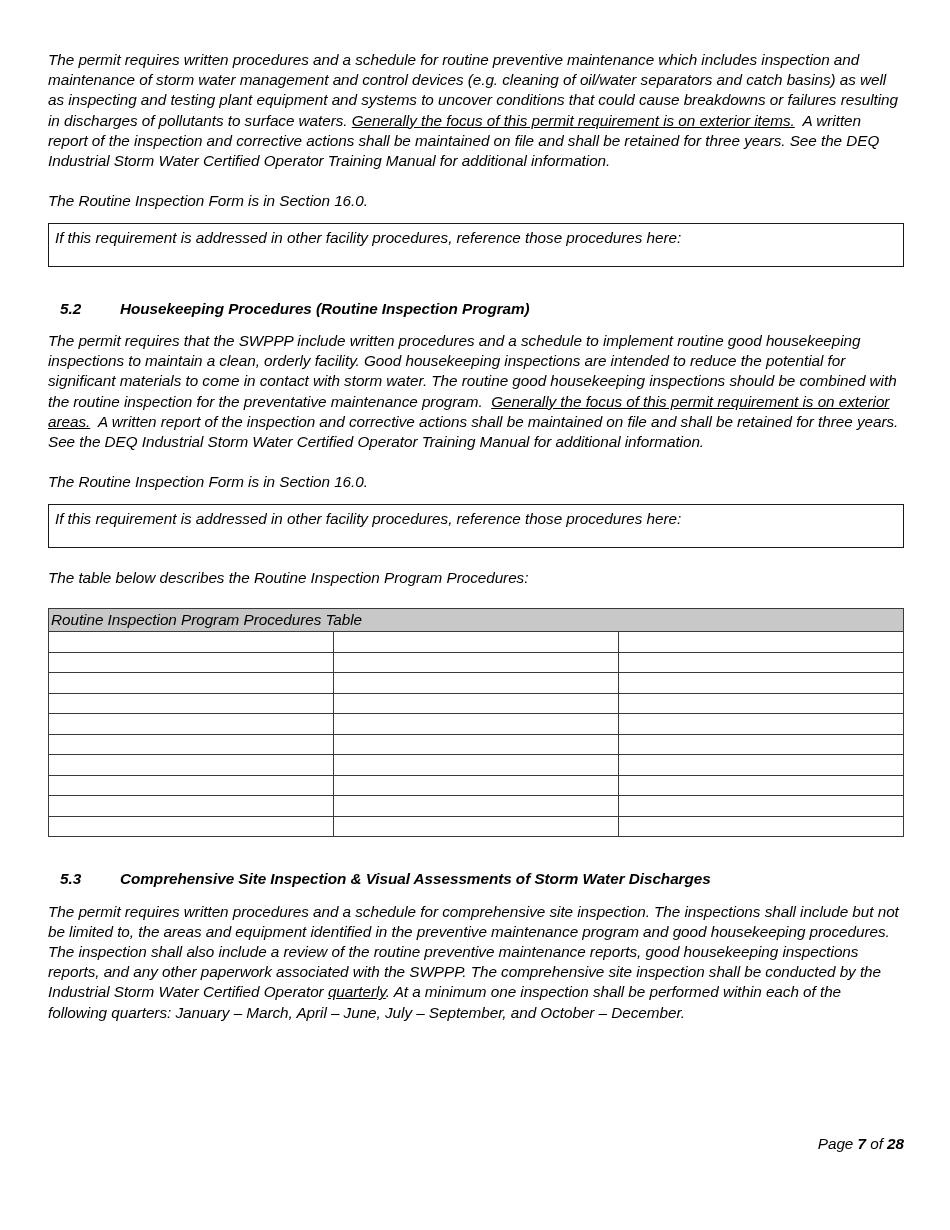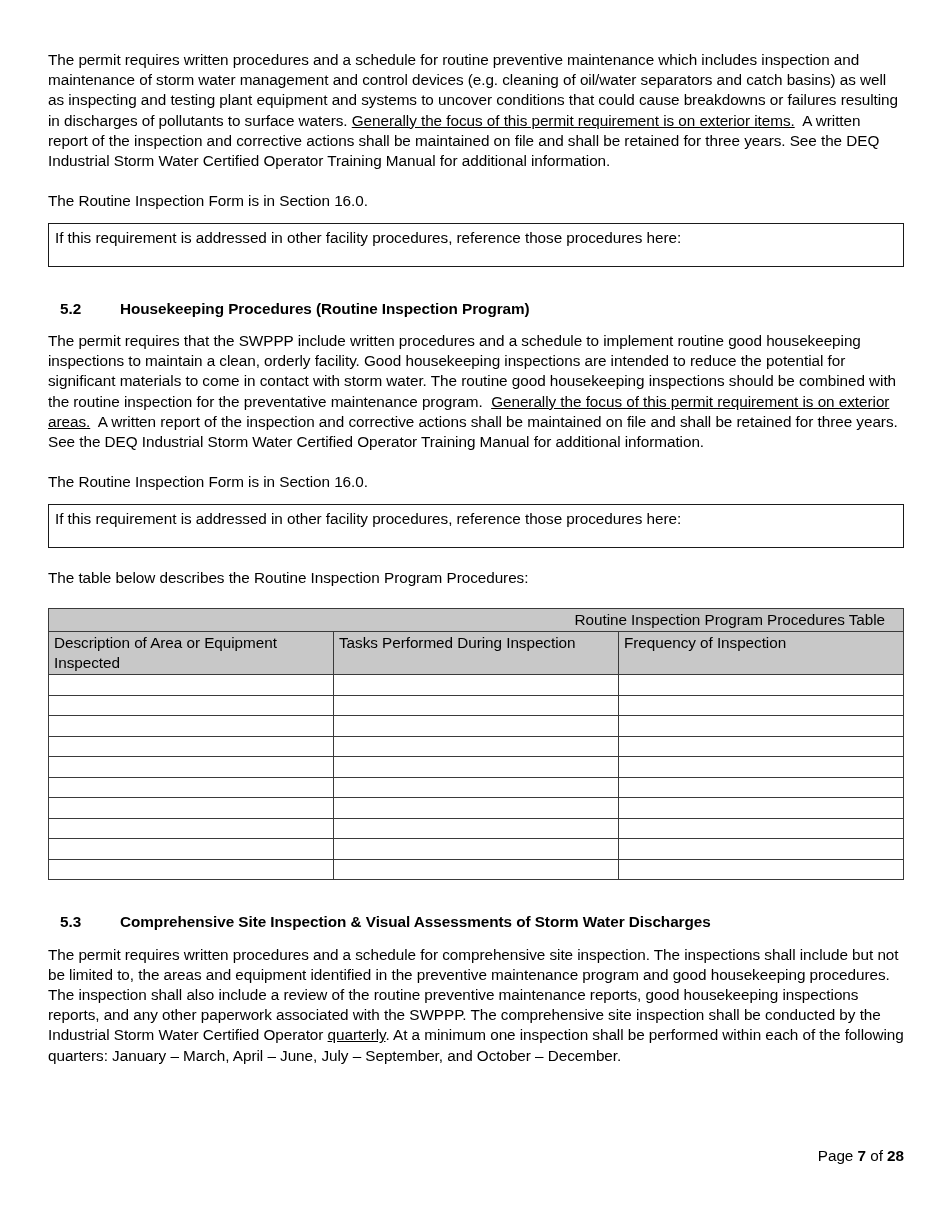--- a/index.html
+++ b/index.html
@@ -11,20 +11,21 @@
     font-family: "Liberation Sans", sans-serif;
     color: #000000;
   }
   .page {
     position: relative;
     width: 950px;
     height: 1230px;
     background: #ffffff;
     box-sizing: border-box;
     overflow: hidden;
+    font-style: italic;
   }
   .content {
     position: absolute;
     left: 48px;
     top: 50px;
     width: 856px;
   }
   p.body-text {
     margin: 0;
     font-size: 15.3px;
@@ -72,24 +73,24 @@
   table.proc-table td,
   table.proc-table th {
     border: 1.3px solid #3a3a3a;
     padding: 0;
     vertical-align: top;
     font-weight: normal;
     text-align: left;
   }
   table.proc-table tr.title-row th {
     background: #c8c8c8;
-    text-align: right;
+    text-align: left;
     height: 22px;
     line-height: 21px;
-    padding: 0 18px;
+    padding: 0 2px;
   }
   table.proc-table tr.head-row th {
     background: #c8c8c8;
     height: 41px;
     padding: 1px 4px 0 5px;
     line-height: 19.5px;
   }
   table.proc-table tr.data-row td {
     height: 19.5px;
     background: #ffffff;
@@ -98,21 +99,20 @@
   .col-b { width: 390px; }
   .col-c { width: 136px; }
   .footer {
     position: absolute;
     right: 46px;
     top: 1134px;
     font-size: 15.3px;
     line-height: 20px;
     letter-spacing: -0.05px;
     white-space: nowrap;
-    margin-top: 12px;
   }
   .footer b { font-weight: bold; }
 </style>
 </head>
 <body>
 
 <div class="page">
   <div class="content">
 
     <p class="body-text"><span>The permit requires written procedures and a schedule for routine preventive maintenance which includes inspection and maintenance of storm water management and control devices (e.g. cleaning of oil/water separators and catch basins) as well as inspecting and testing plant equipment and systems to uncover conditions that could cause breakdowns or failures resulting in discharges of pollutants to surface waters.</span> <span class="u">Generally the focus of this permit requirement is on exterior items.</span>&nbsp; <span>A written report of the inspection and corrective actions shall be maintained on file and shall be retained for three years. See the DEQ Industrial Storm Water Certified Operator Training Manual for additional information.</span></p>
@@ -146,25 +146,20 @@
     <div class="spacer-line"></div>
 
     <p class="body-text">The table below describes the Routine Inspection Program Procedures:</p>
 
     <div class="spacer-line"></div>
 
     <table class="proc-table">
       <tbody>
           <tr class="title-row">
         <th colspan="3">Routine Inspection Program Procedures Table</th>
-      </tr>
-      <tr class="head-row">
-        <th class="col-a">Description of Area or Equipment Inspected</th>
-        <th class="col-b">Tasks Performed During Inspection</th>
-        <th class="col-c">Frequency of Inspection</th>
       </tr>
       <tr class="data-row">
         <td></td>
         <td></td>
         <td></td>
       </tr>
       <tr class="data-row">
         <td></td>
         <td></td>
         <td></td>

